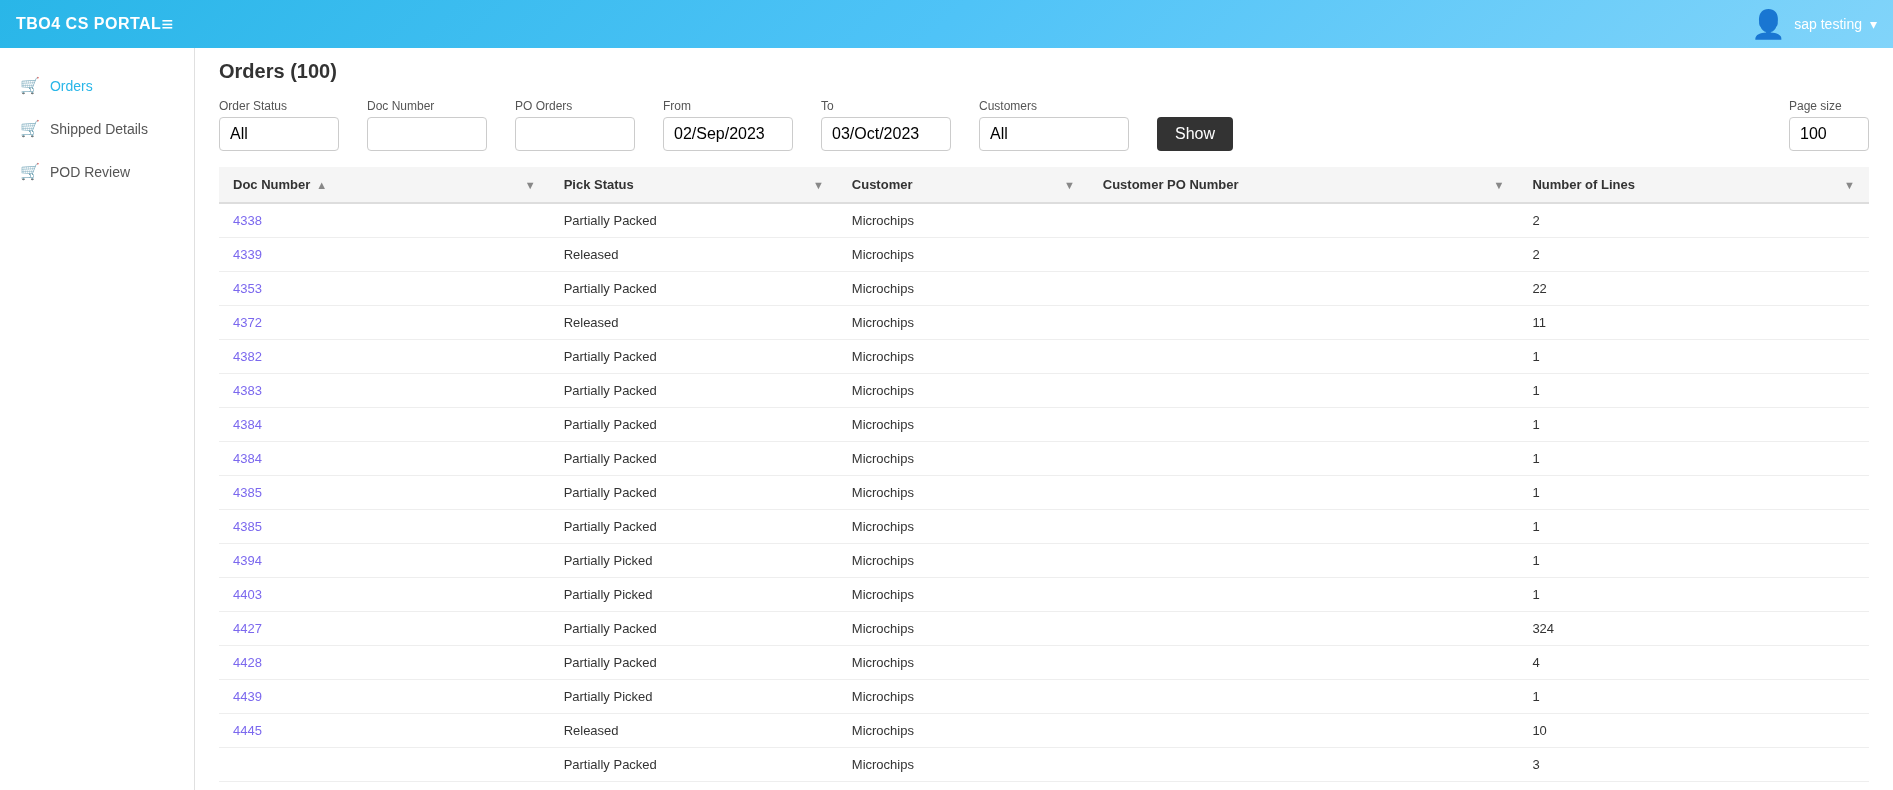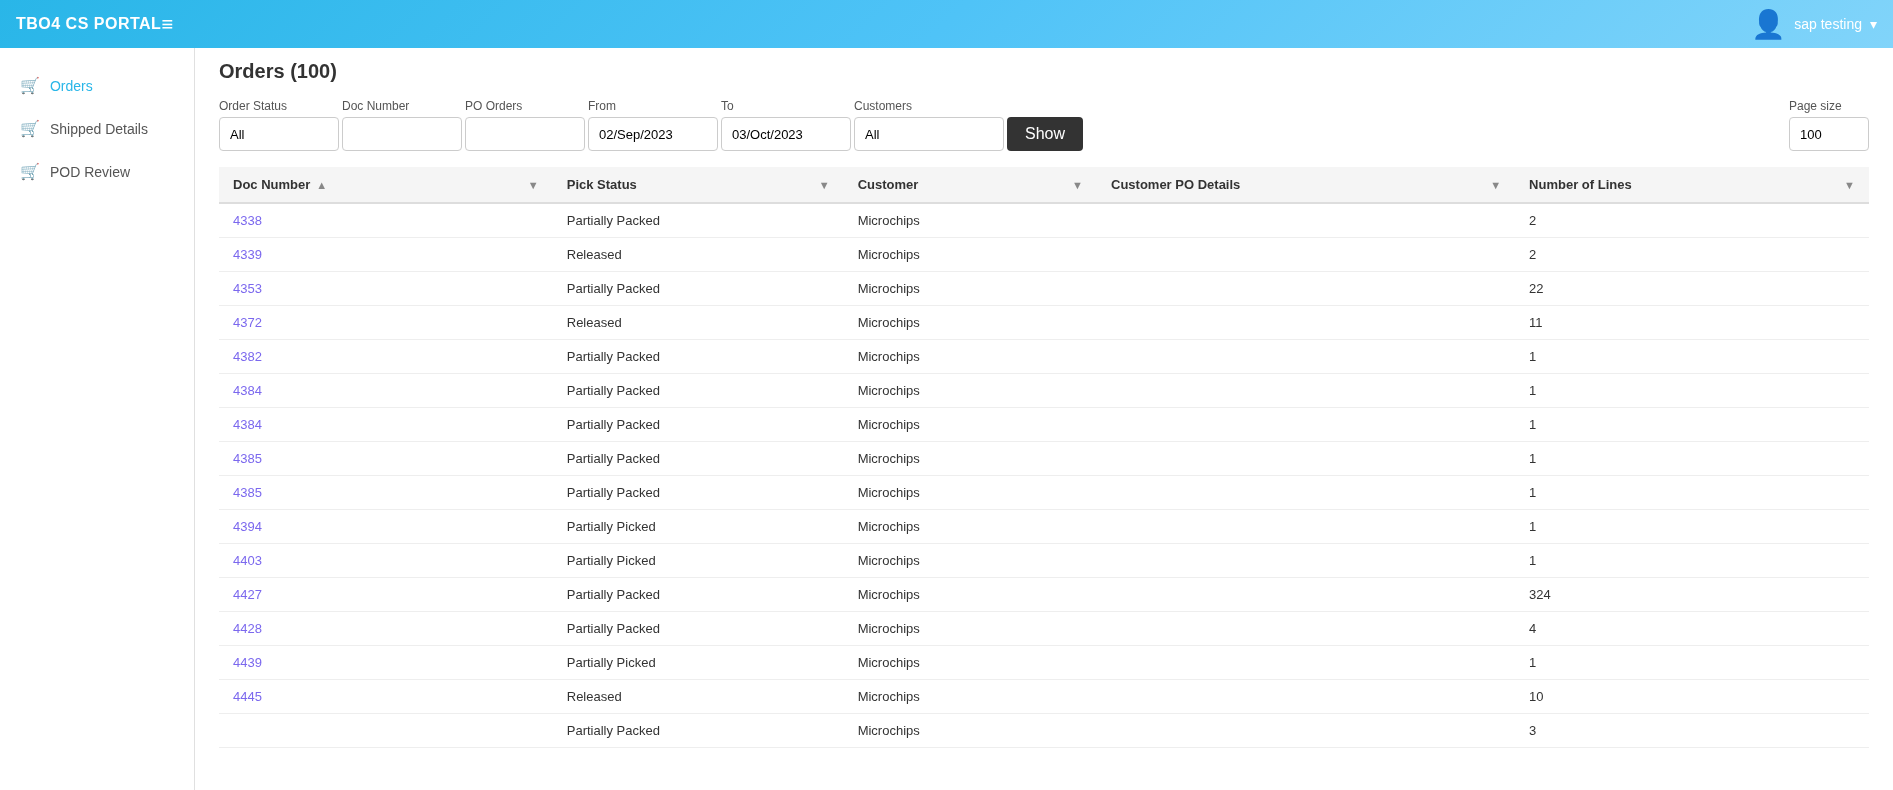--- a/index.html
+++ b/index.html
@@ -48,28 +48,28 @@
     }
     .sidebar-item.active { color: #29b6e8; }
     .sidebar-icon { font-size: 16px; }
 
     
     .content { flex: 1; padding: 12px 24px; overflow: auto; background: white; }
 
     .page-title { font-size: 20px; font-weight: 600; color: #333; margin-bottom: 16px; }
 
     
-    .filter-bar { display: flex; align-items: flex-end; gap: 3px; margin-bottom: 16px; flex-wrap: wrap; }
+    .filter-bar { display: flex; align-items: flex-end; gap: 28px; margin-bottom: 16px; flex-wrap: wrap; }
     .filter-group { display: flex; flex-direction: column; gap: 4px; }
     .filter-label { font-size: 12px; color: #555; }
     .filter-input {
       border: 1px solid #ccc;
       border-radius: 4px;
       padding: 6px 10px;
-      font-size: 13px;
+      font-size: 16px;
       height: 34px;
       outline: none;
       background: white;
     }
     .filter-input.order-status { width: 120px; }
     .filter-input.doc-number { width: 120px; }
     .filter-input.po-number { width: 120px; }
     .filter-input.from-date { width: 130px; }
     .filter-input.to-date { width: 130px; }
     .filter-input.customers { width: 150px; }
@@ -207,21 +207,21 @@
               </div>
             </th>
             <th>
               <div class="col-header">
                 <span>Customer</span>
                 <span class="filter-icon">▼</span>
               </div>
             </th>
             <th>
               <div class="col-header">
-                <span>Customer PO Details</span>
+                <span>Customer PO Number</span>
                 <span class="filter-icon">▼</span>
               </div>
             </th>
             <th>
               <div class="col-header">
                 <span>Number of Lines</span>
                 <span class="filter-icon">▼</span>
               </div>
             </th>
           </tr>
@@ -256,20 +256,27 @@
               <td>11</td>
             </tr>
             <tr>
               <td><a class="doc-link" href="#">4382</a></td>
               <td>Partially Packed</td>
               <td>Microchips</td>
               <td></td>
               <td>1</td>
             </tr>
             <tr>
+              <td><a class="doc-link" href="#">4383</a></td>
+              <td>Partially Packed</td>
+              <td>Microchips</td>
+              <td></td>
+              <td>1</td>
+            </tr>
+            <tr>
               <td><a class="doc-link" href="#">4384</a></td>
               <td>Partially Packed</td>
               <td>Microchips</td>
               <td></td>
               <td>1</td>
             </tr>
             <tr>
               <td><a class="doc-link" href="#">4384</a></td>
               <td>Partially Packed</td>
               <td>Microchips</td>

